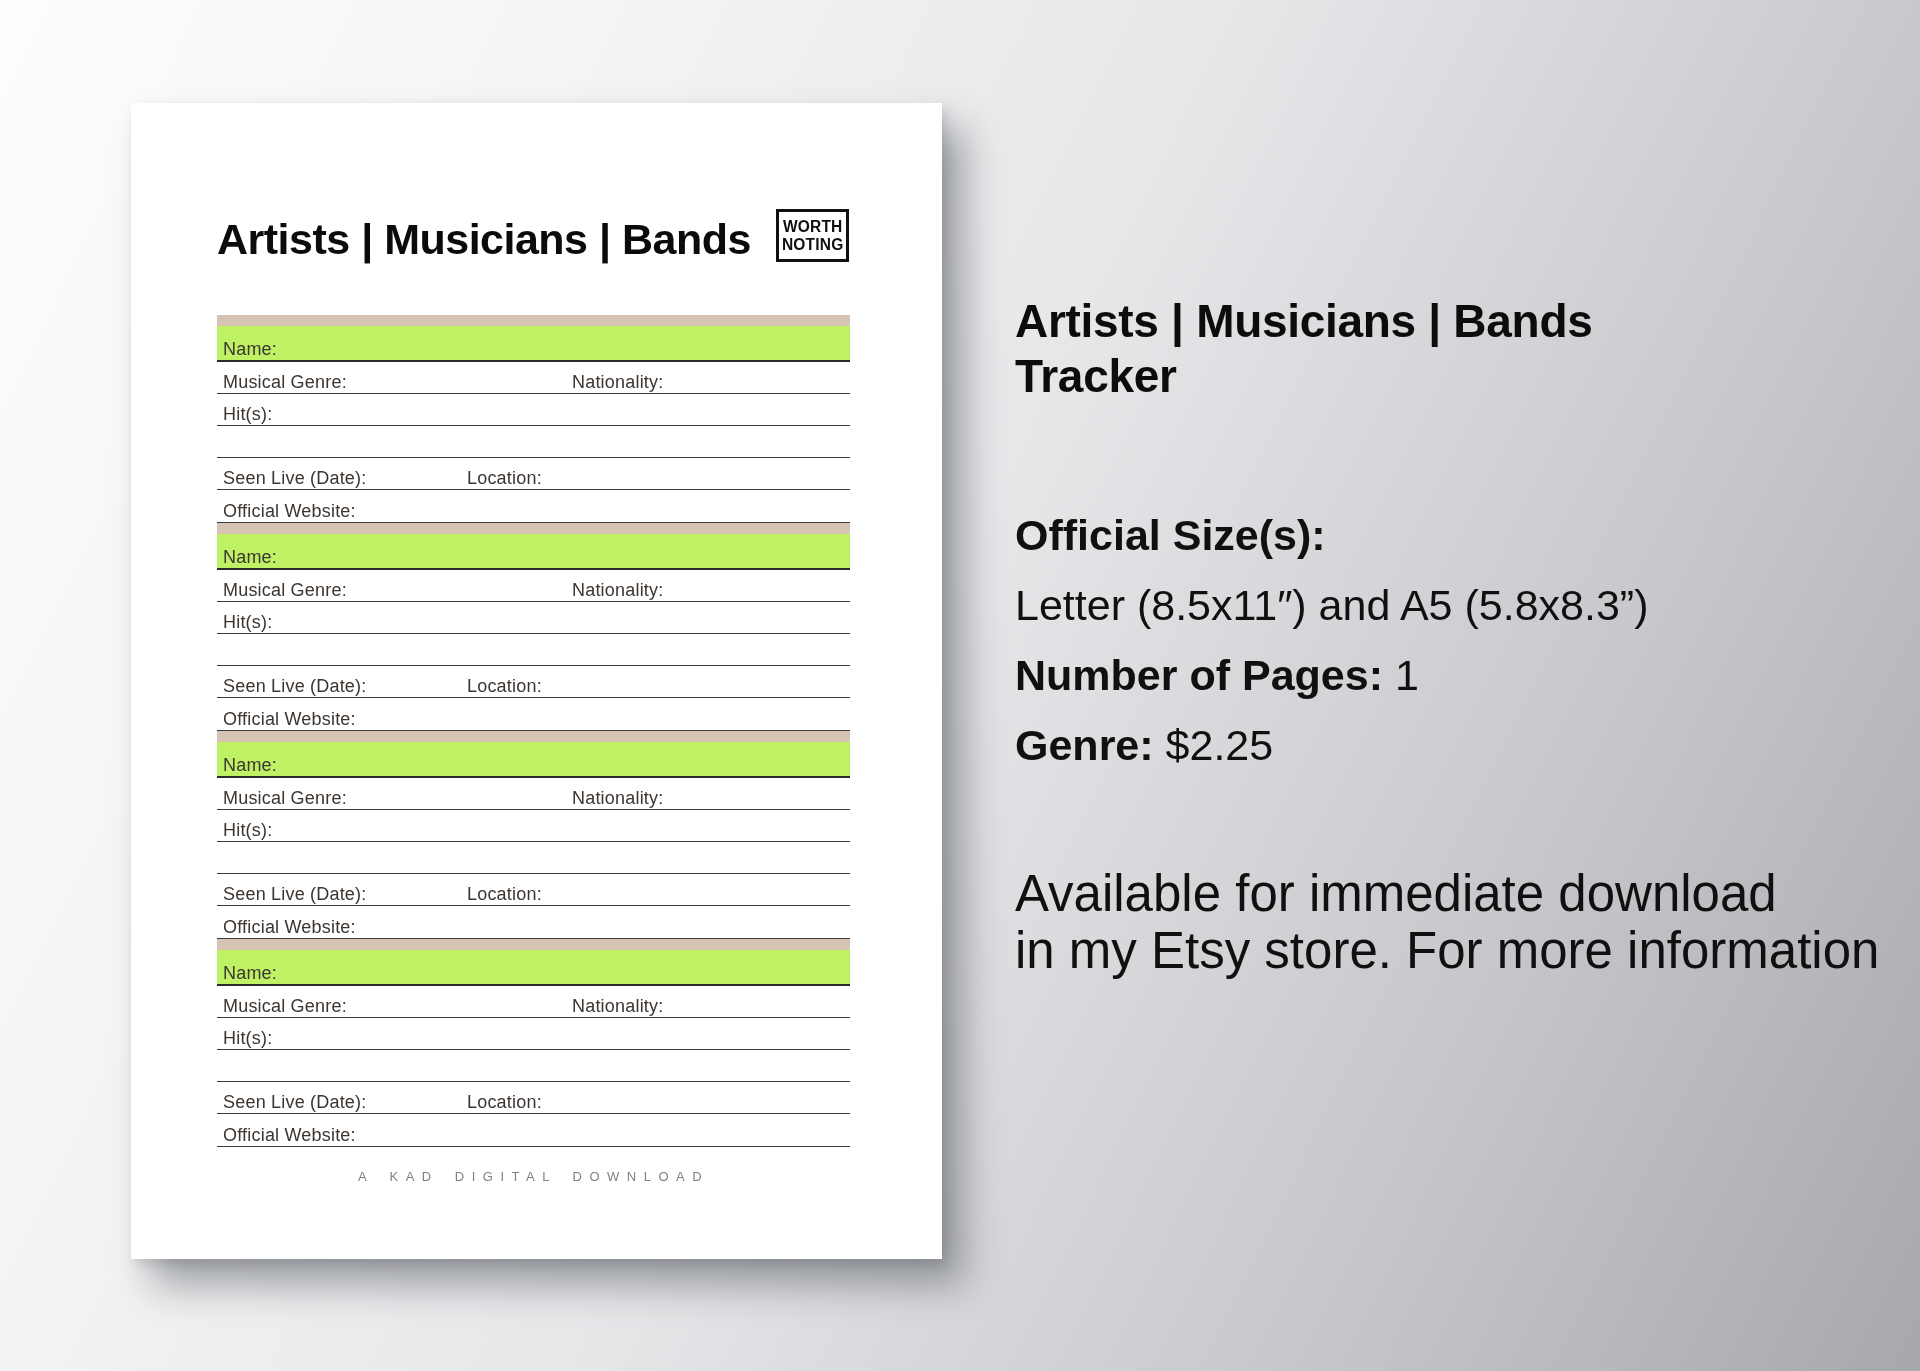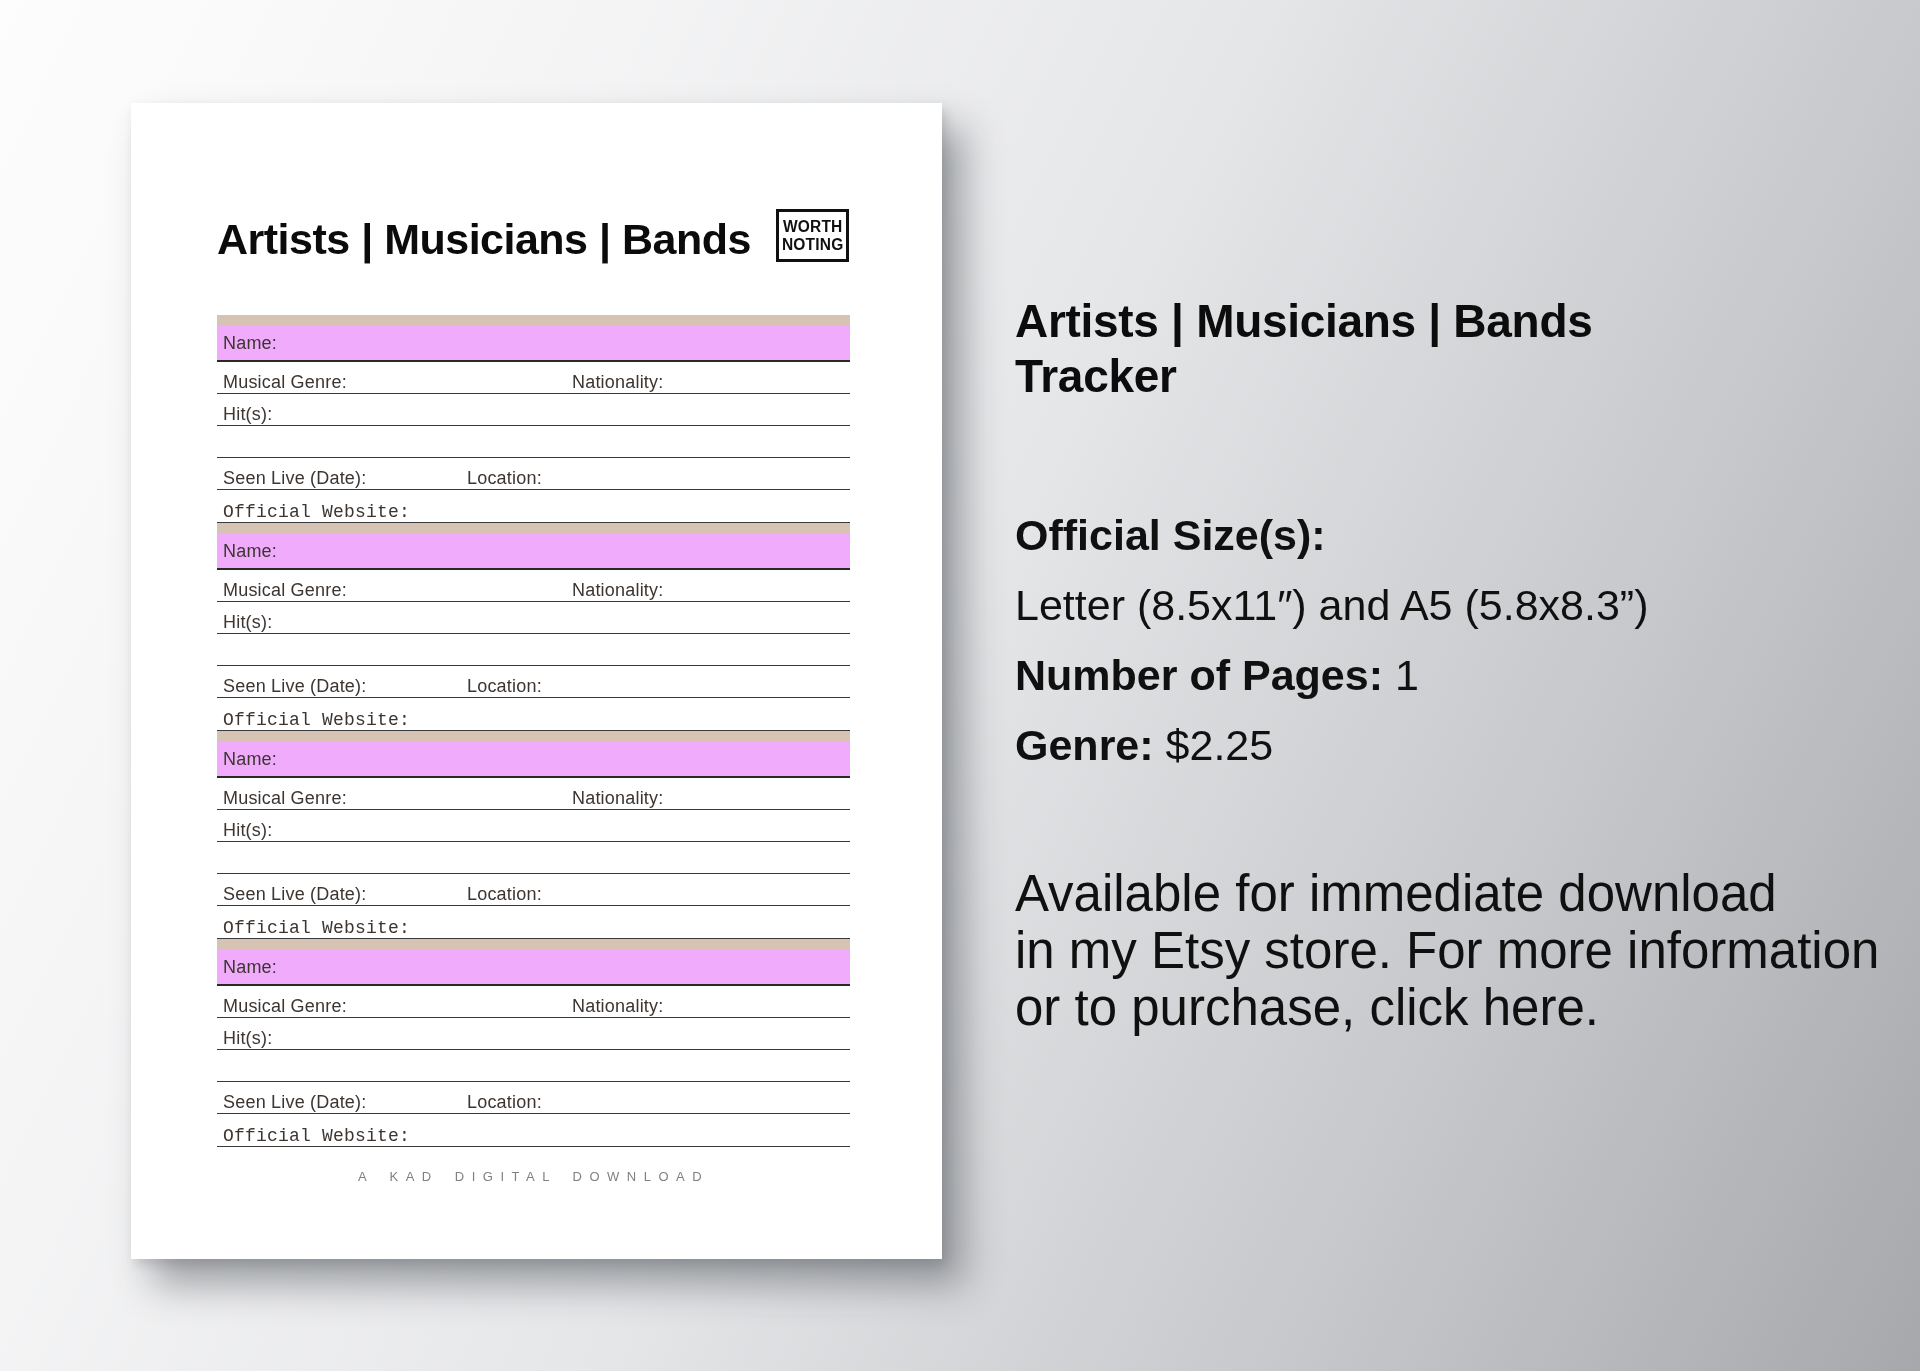--- a/index.html
+++ b/index.html
@@ -34,28 +34,28 @@
   }
   .logo-box span {
     font-size:16px; font-weight:700; line-height:18px; letter-spacing:0.2px; color:#10100f;
     transform:scaleX(0.97);
   }
 
   .form { position:absolute; left:86px; top:212px; width:633px; }
   .section { width:100%; height:208px; }
   .bar { height:11px; background:#d7c3b3; }
   .row-name {
-    height:36px; background:#f0abfc; border-bottom:2.5px solid #2c2824;
-    display:flex; align-items:center; padding-left:6px;
+    height:36px; background:#bef264; border-bottom:2.5px solid #2c2824;
+    display:flex; align-items:flex-end; padding-left:6px;
   }
   .frow {
     position:relative; height:32px; border-bottom:1.8px solid #3a3a3a;
     display:flex; align-items:flex-end; padding-left:6px;
   }
-  .frow.last { height:33px;font-family:Liberation Mono, monospace; }
+  .frow.last { height:33px; }
   .flabel { font-size:18px; color:#3d3530; letter-spacing:0.2px; }
   .flabel.abs2 { position:absolute; left:355px; }
   .flabel.abs3 { position:absolute; left:250px; }
 
   .doc-footer {
     position:absolute; left:86px; top:1066px; width:633px;
     text-align:center; font-size:13px; color:#808080;
     letter-spacing:7.5px; word-spacing:5px; white-space:nowrap;
   }
 
@@ -197,16 +197,15 @@
     </div>
     <div class="spec-line">
       <span class="b">Genre:</span>
       <span>$2.25</span>
     </div>
   </div>
 
   <div class="availability">
     <div>Available for immediate download</div>
     <div>in my Etsy store. For more information</div>
-    <div><span>or to purchase, </span><span>click here.</span></div>
   </div>
 
 </div>
 
 </body></html>

